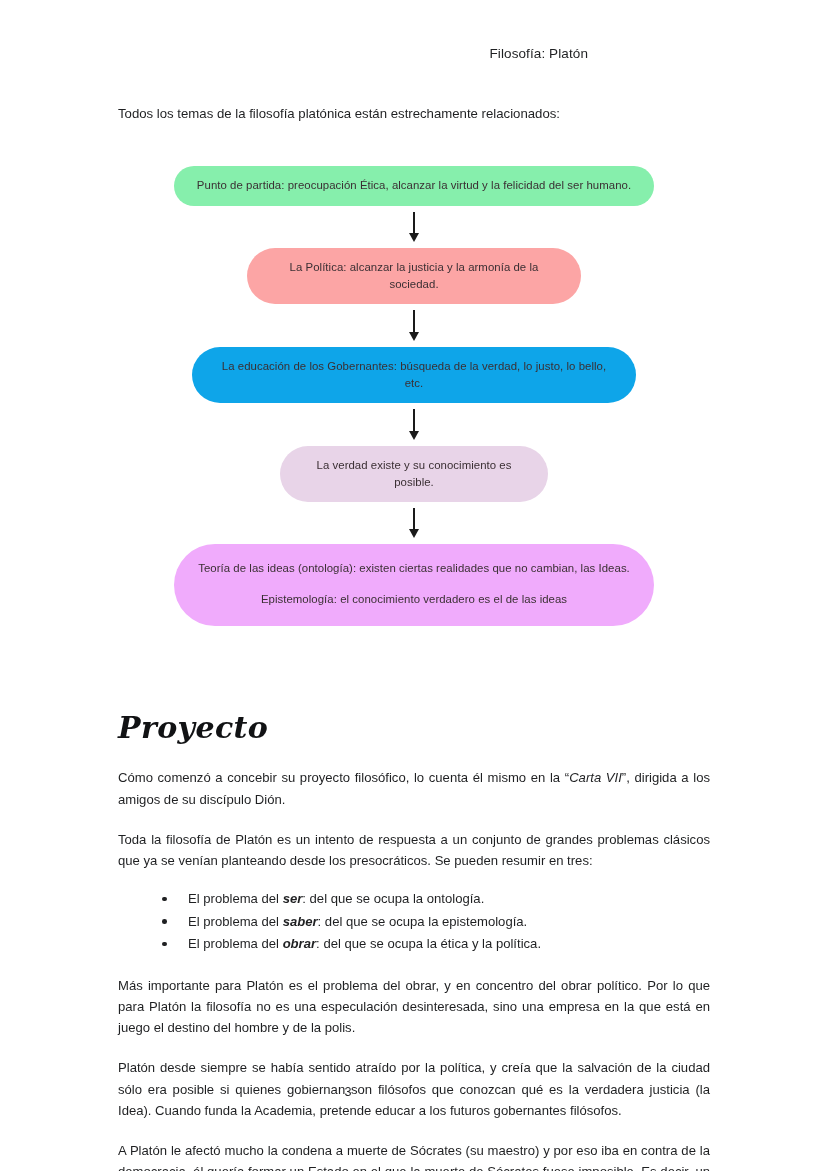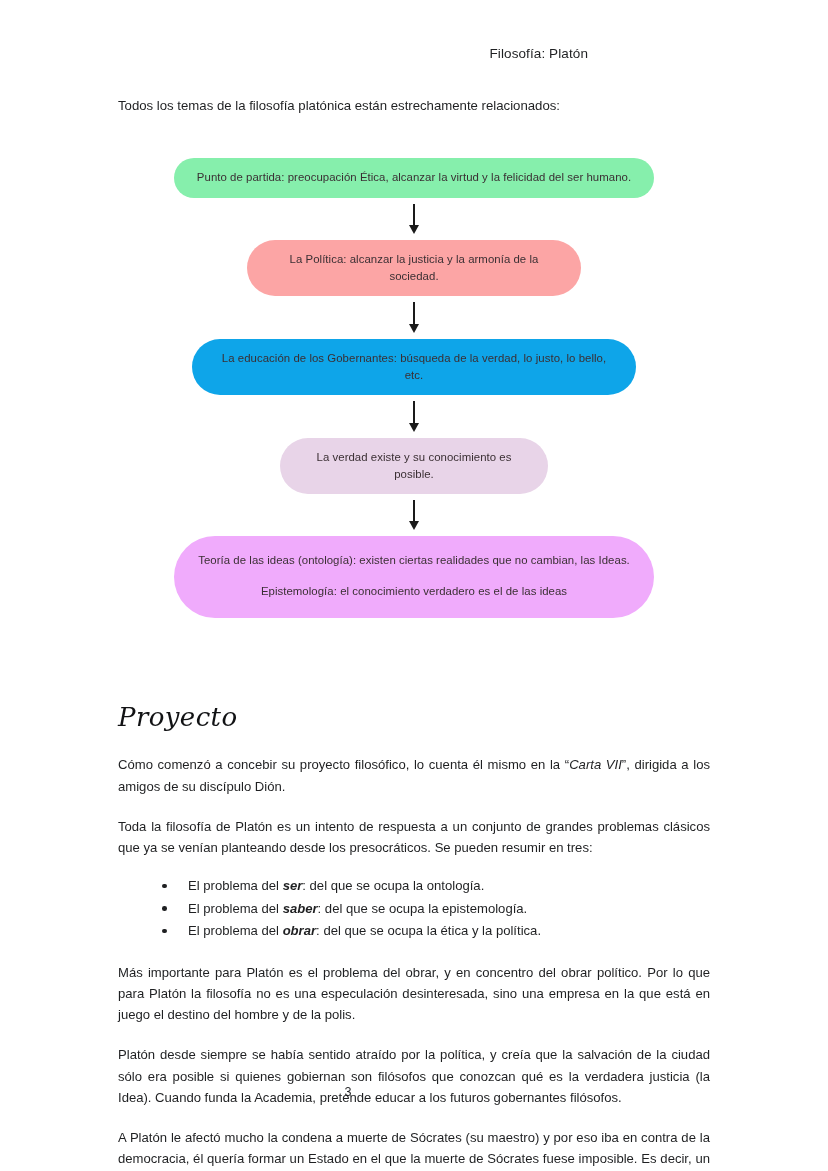--- a/index.html
+++ b/index.html
@@ -36,21 +36,21 @@
     position: absolute;
     left: 118px;
     top: 96px;
     width: 592px;
   }
 
   .intro {
     font-size: 13.2px;
     line-height: 1.55;
     color: #1f2022;
-    margin: 0 0 0 0;
+    margin: 8px 0 0 0;
   }
 
   
   .flow {
     margin-top: 42px;
     width: 592px;
     display: flex;
     flex-direction: column;
     align-items: center;
   }
@@ -88,22 +88,22 @@
     border-right: 5.5px solid transparent;
     border-top: 9px solid #1a1a1a;
     margin-top: -0.5px;
   }
 
   
   .section-title {
     margin-top: 84px;
     font-family: "DejaVu Serif", serif;
     font-style: italic;
-    font-weight: 400;
-    font-size: 26px;
+    font-weight: 700;
+    font-size: 30px;
     letter-spacing: 0.4px;
     color: #111214;
   }
 
   
   p.body {
     font-size: 13.1px;
     line-height: 1.62;
     color: #1f2022;
     margin: 19px 0 0 0;

